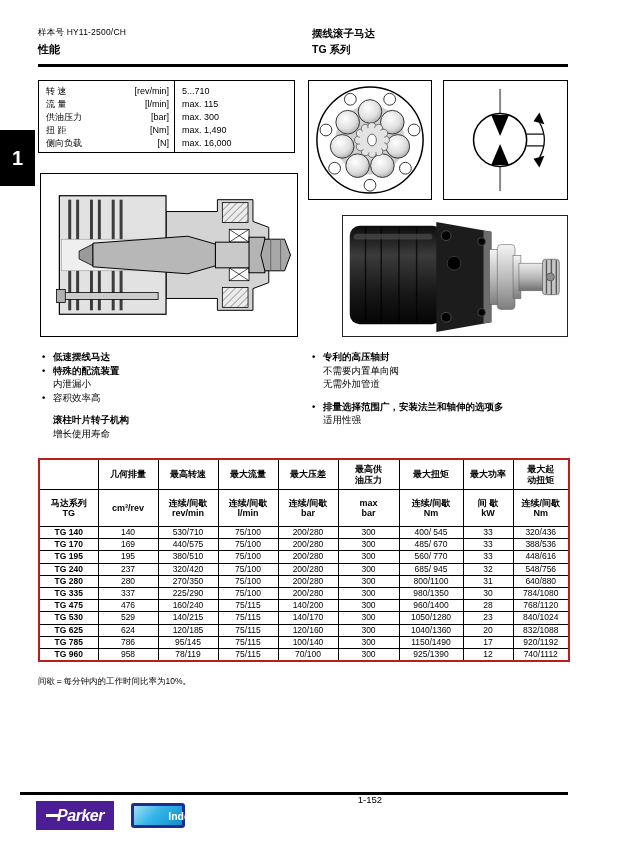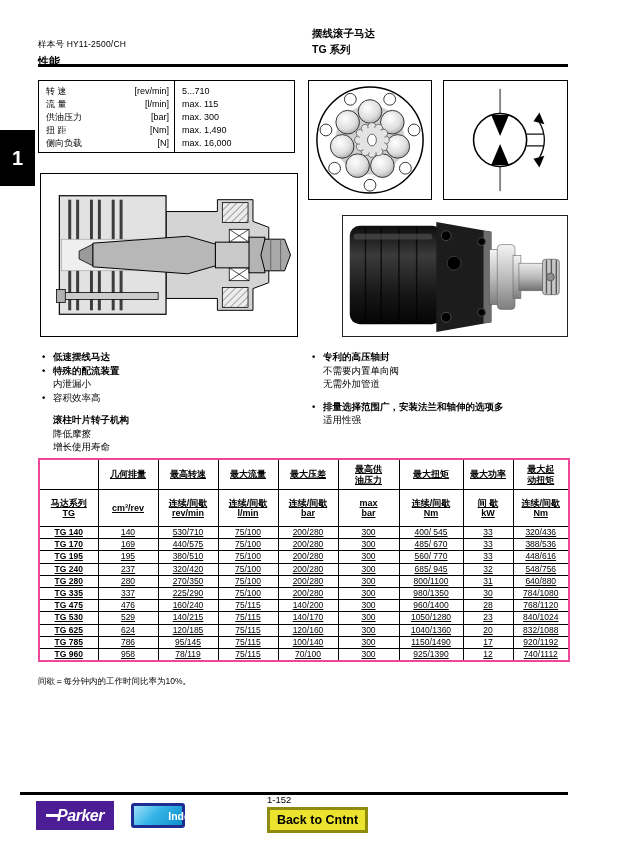--- a/index.html
+++ b/index.html
@@ -1,20 +1,20 @@
 <!DOCTYPE html>
 <html><head>
 <meta charset="utf-8">
 <style>
   html,body{margin:0;padding:0;background:#fff;}
   .page{position:relative;width:623px;height:847px;background:#fff;overflow:hidden;
         font-family:"Liberation Sans","DejaVu Sans",sans-serif;color:#000;}
 
   
-  .hdr-left{position:absolute;left:38px;top:39px;}
+  .hdr-left{position:absolute;left:38px;top:27px;}
   .doc-num{font-size:8.5px;letter-spacing:.2px;}
   .pg-title{font-size:11px;font-weight:bold;margin-top:3px;}
   .hdr-right{position:absolute;left:312px;top:27px;}
   .prod-title{font-size:10.5px;font-weight:bold;}
   .series{font-size:10.5px;font-weight:bold;margin-top:2px;}
   .hdr-rule{position:absolute;left:38px;top:64px;width:530px;height:2.5px;background:#000;}
 
   
   .side-tab{position:absolute;left:0;top:130px;width:35px;height:56px;background:#000;color:#fff;
             display:flex;align-items:center;justify-content:center;font-size:20px;font-weight:bold;}
@@ -40,41 +40,41 @@
   .features{position:absolute;top:350px;width:268px;font-size:9.5px;line-height:13.5px;}
   #features-left{left:40px;}
   #features-right{left:310px;}
   .feat{position:relative;padding-left:13px;}
   .feat.bold{font-weight:bold;}
   .feat.gap{margin-top:9px;}
   .feat .dot{position:absolute;left:2px;top:0;font-weight:bold;}
 
   
   #main-table{position:absolute;left:38px;top:458px;width:530px;border-collapse:collapse;
-              table-layout:fixed;border:2px solid #ec4899;text-decoration:underline;}
+              table-layout:fixed;border:2px solid #b91c1c;}
   #main-table th,#main-table td{border:1px solid #000;padding:0;text-align:center;vertical-align:middle;}
   #main-table thead th{font-size:9px;font-weight:bold;line-height:10.5px;white-space:pre-line;}
   #main-table thead tr.h1 th{height:29px;}
   #main-table thead tr.h2 th{height:36px;}
   #main-table tbody td{font-size:8.5px;height:11.2px;line-height:11.2px;}
   #main-table tbody td.model{font-weight:bold;}
 
   .note{position:absolute;left:38px;top:676px;font-size:8.5px;}
 
   
   .foot-rule{position:absolute;left:20px;top:792px;width:548px;height:2.5px;background:#000;}
   .parker{position:absolute;left:36px;top:801px;width:78px;height:29px;background:#4c1d95;color:#fff;
           display:flex;align-items:center;justify-content:center;font-weight:bold;font-style:italic;
           font-size:16px;letter-spacing:-.5px;}
   .pdash{display:inline-block;width:13px;height:3.5px;background:#fff;margin-right:-2px;}
   .idx-btn{position:absolute;left:131px;top:803px;width:44px;height:25px;box-sizing:border-box;
            border:3px solid #1d2d91;border-radius:3px;color:#fff;font-weight:bold;font-size:10.5px;
            display:flex;align-items:center;justify-content:center;cursor:pointer;
            background:linear-gradient(135deg,#9fe0f7 0%,#35b4e8 45%,#0e8fc9 100%);padding-left:48px;}
-  .pgblock{position:absolute;left:267px;top:794px;width:101px;text-align:left;}
+  .pgblock{position:absolute;left:267px;top:794px;width:115px;text-align:right;}
   .pgnum{font-size:9.5px;margin-bottom:2px;}
   .back-btn{height:26px;box-sizing:border-box;border:3px solid #8f8a10;background:#ece32f;color:#000;
             font-weight:bold;font-size:12.5px;display:flex;align-items:center;justify-content:center;
             cursor:pointer;}
 </style>
 </head>
 <body>
 
 <div class="page">
 
@@ -275,21 +275,20 @@
       <circle cx="210" cy="62" r="4" fill="#8e8e8e" stroke="#444" stroke-width=".7"></circle>
     </svg>
   </div>
 
   <div class="features" id="features-left">
       <div class="feat bold"><span class="dot">•</span><span>低速摆线马达</span></div>
       <div class="feat bold"><span class="dot">•</span><span>特殊的配流装置</span></div>
       <div class="feat"><span>内泄漏小</span></div>
       <div class="feat"><span class="dot">•</span><span>容积效率高</span></div>
       <div class="feat bold gap"><span>滚柱叶片转子机构</span></div>
-      <div class="feat"><span>降低摩擦</span></div>
       <div class="feat"><span>增长使用寿命</span></div>
     </div>
   <div class="features" id="features-right">
       <div class="feat bold"><span class="dot">•</span><span>专利的高压轴封</span></div>
       <div class="feat"><span>不需要内置单向阀</span></div>
       <div class="feat"><span>无需外加管道</span></div>
       <div class="feat bold gap"><span class="dot">•</span><span>排量选择范围广，安装法兰和轴伸的选项多</span></div>
       <div class="feat"><span>适用性强</span></div>
     </div>
 
@@ -467,16 +466,15 @@
   <div class="note">间歇＝每分钟内的工作时间比率为10%。</div>
 
   <div class="foot-rule"></div>
   <div class="parker">
     <span class="pdash"></span>
     <span>Parker</span>
   </div>
   <div class="idx-btn">Index</div>
   <div class="pgblock">
     <div class="pgnum">1-152</div>
-    <div class="back-btn">Back to Cntnt</div>
   </div>
 
 </div>
 
 </body></html>

